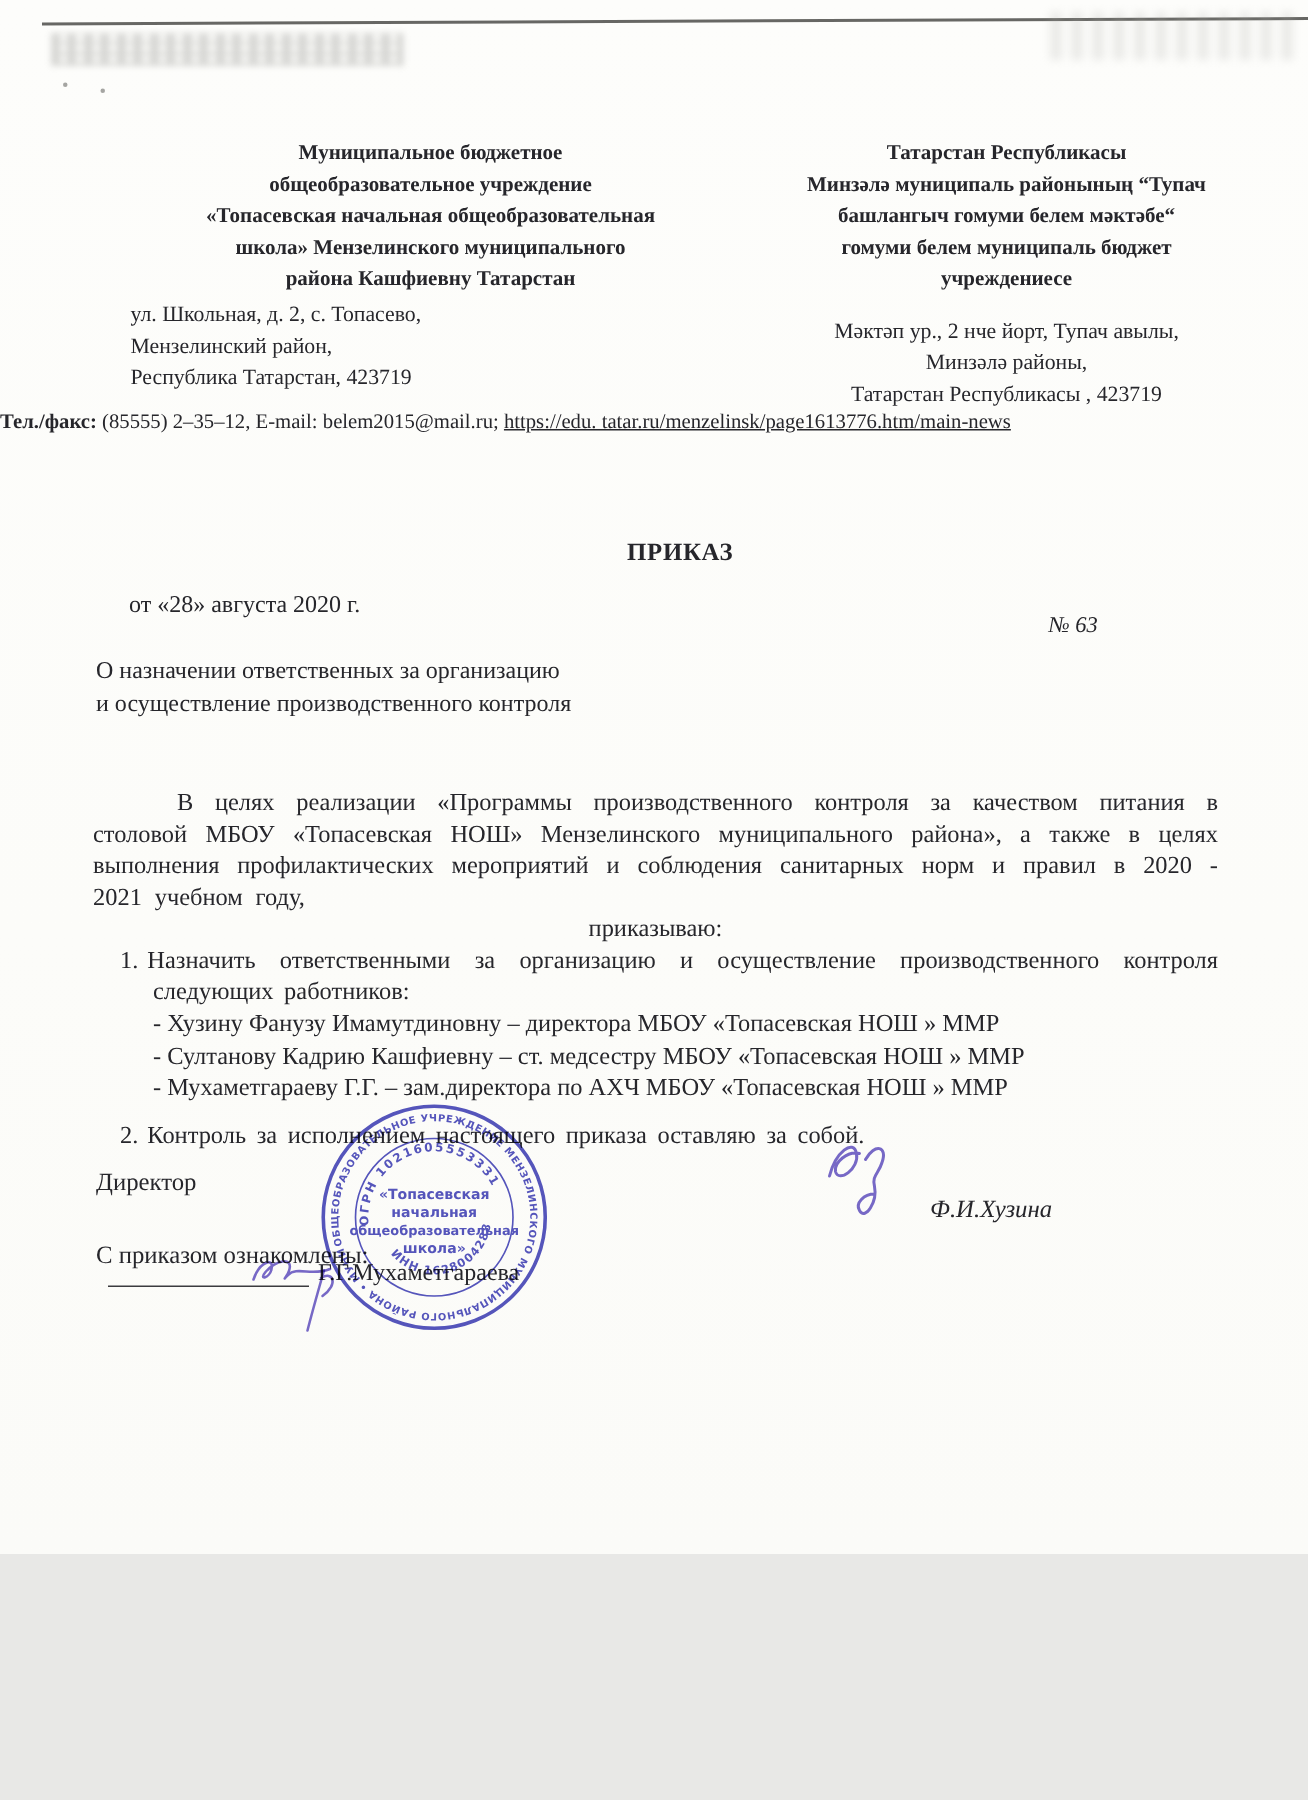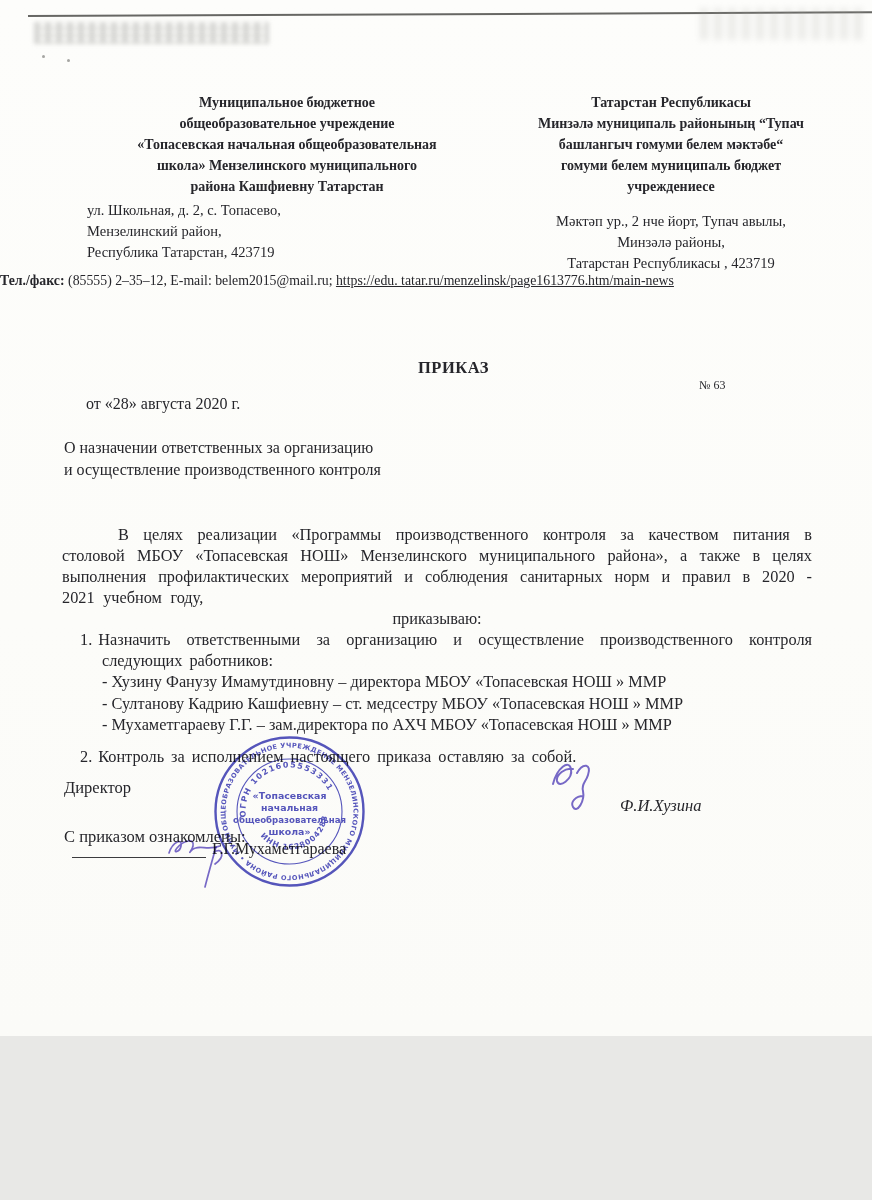--- a/index.html
+++ b/index.html
@@ -28,21 +28,21 @@
   .addr-left{position:absolute;top:200px;left:87px;width:400px;text-align:left;font-size:14.5px;line-height:21px;}
   .addr-right{position:absolute;top:211px;left:480px;width:382px;text-align:center;font-size:14.5px;line-height:21px;}
   .contact-line{position:absolute;top:273px;left:0;right:0;text-align:left;font-size:13.8px;white-space:nowrap;}
   .contact-line .lbl{font-weight:bold;}
   .contact-line .url{text-decoration:underline;}
   .registry-line{position:absolute;top:294px;left:0;right:0;text-align:center;font-size:14.5px;white-space:nowrap;}
   .registry-line .lbl{font-weight:bold;}
   
   .order-title{position:absolute;top:358px;left:0;right:0;text-align:center;font-weight:bold;font-size:16.5px;letter-spacing:.5px;}
   .order-date{position:absolute;top:395px;left:86px;font-size:16px;}
-  .order-number{position:absolute;top:378px;left:699px;font-size:12px;}
+  .order-number{position:absolute;top:409px;left:699px;font-size:15px;font-style:italic;}
   .order-subject{position:absolute;top:437px;left:64px;font-size:16px;line-height:21.5px;}
   
   .body-flow{position:absolute;top:524px;left:62px;width:750px;font-size:16.3px;line-height:21px;}
   .preamble{margin:0;text-align:justify;text-indent:56px;word-spacing:4.5px;}
   .resolution{text-align:center;margin:0;}
   .num-item{margin:0;padding-left:40px;text-indent:-22px;text-align:justify;word-spacing:3px;}
   .num-item .n{margin-right:6px;}
   .subitem{margin:0;padding-left:40px;line-height:21.5px;}
   .gap10{height:10px;}
   

